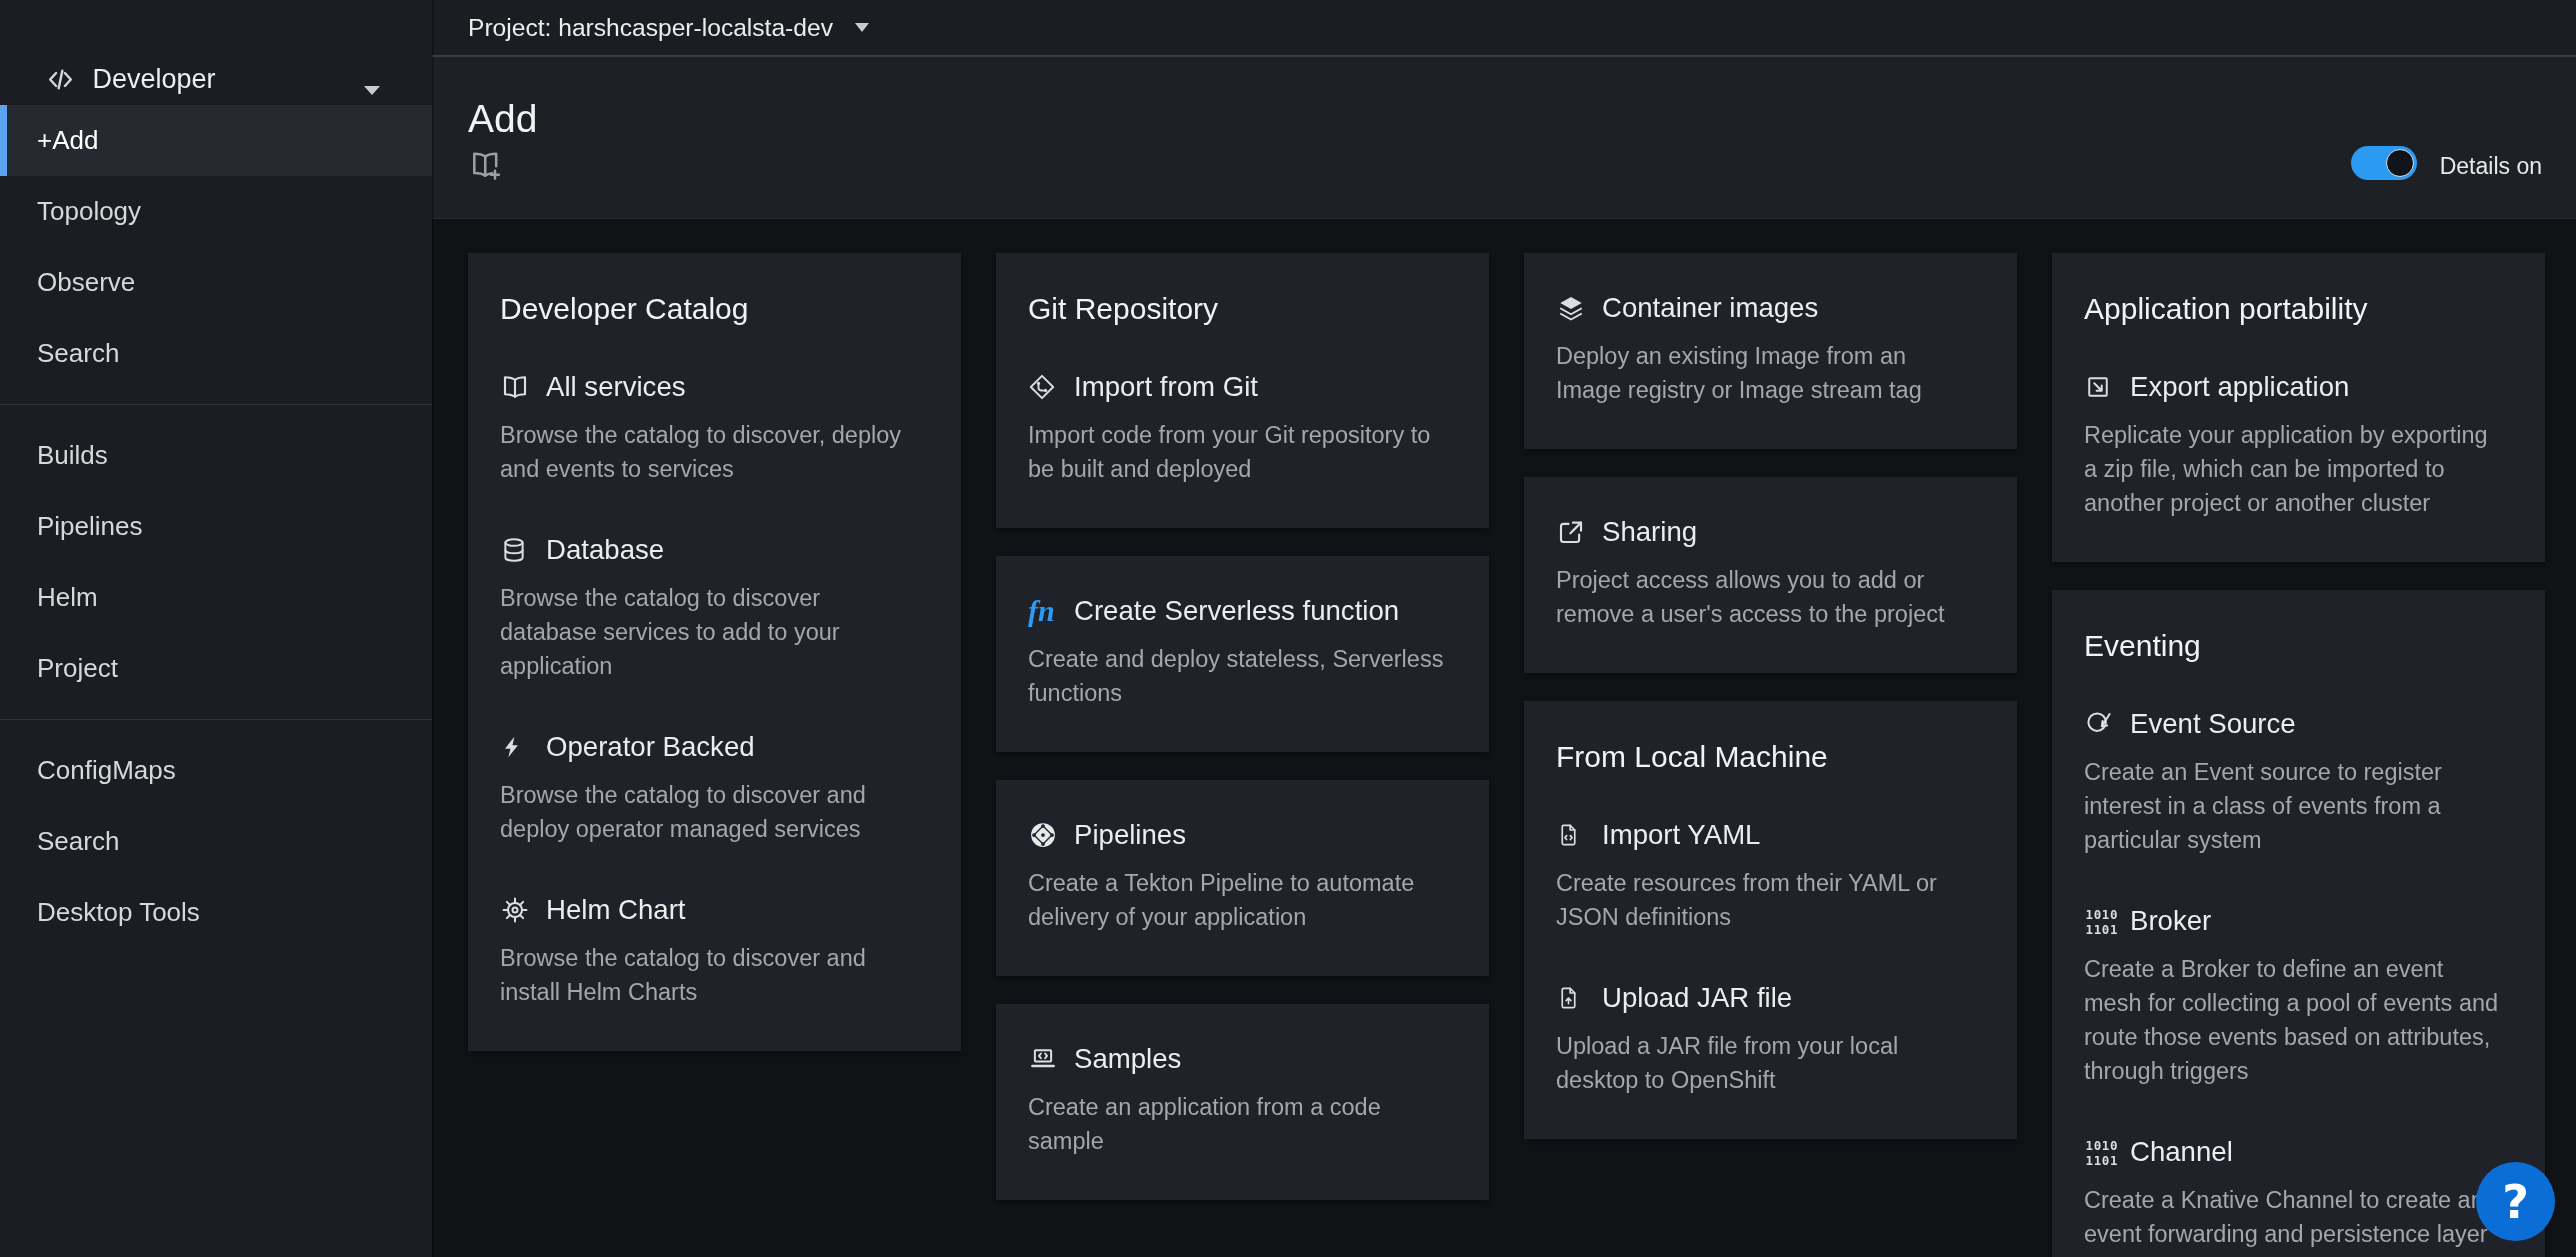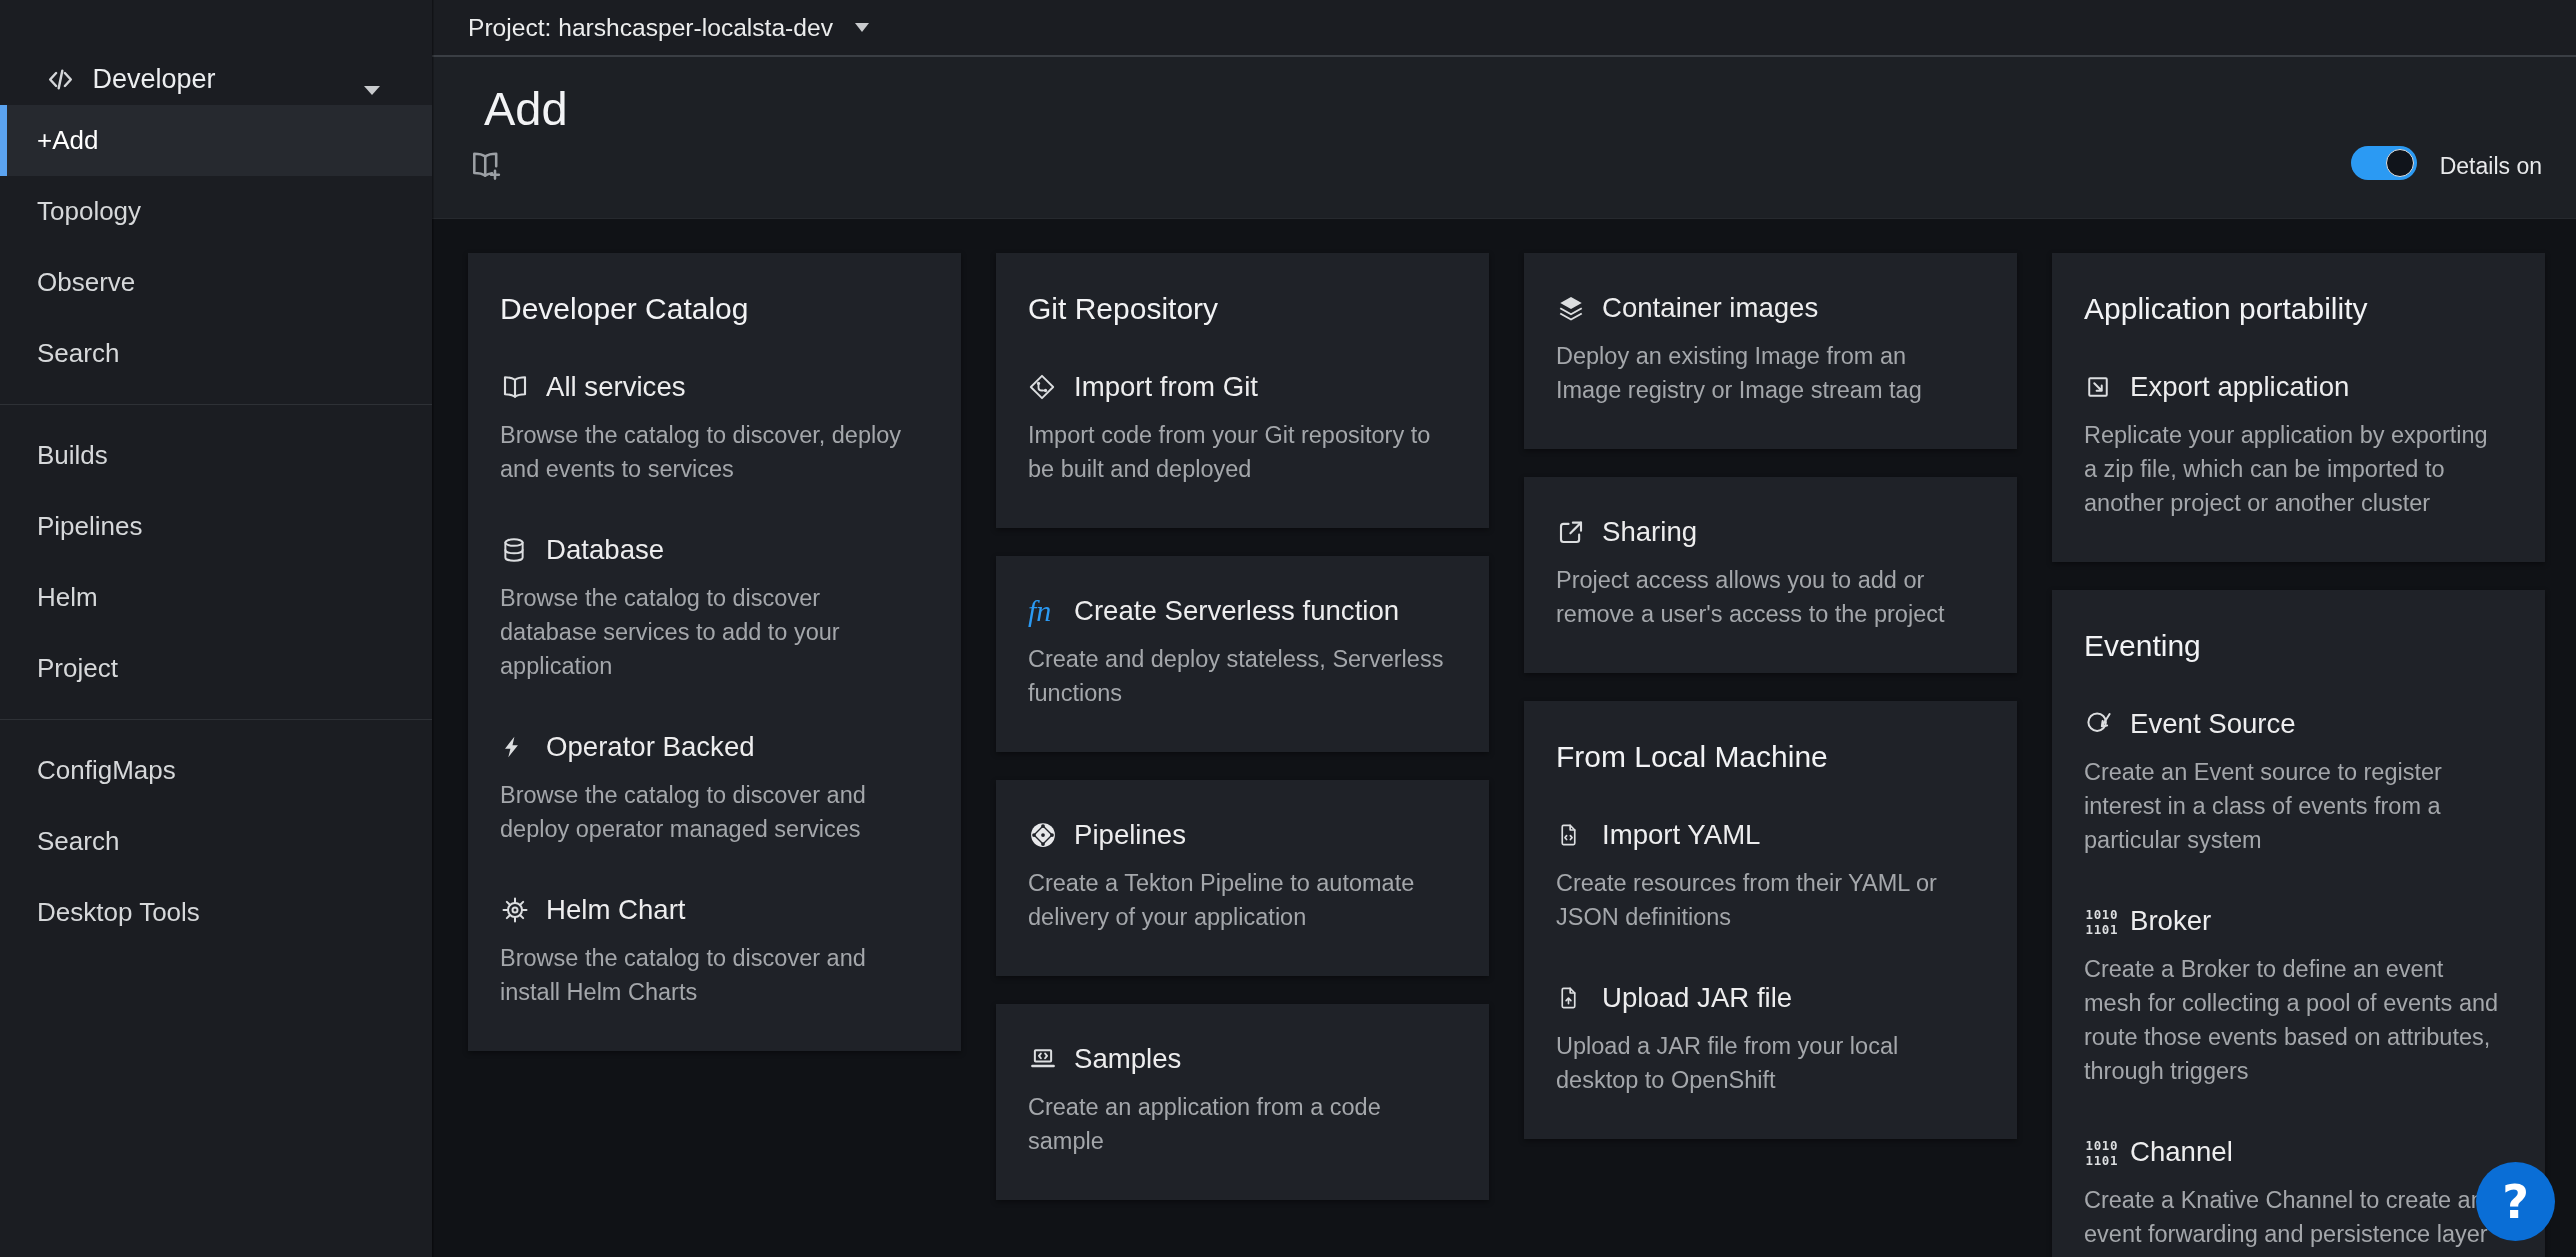--- a/index.html
+++ b/index.html
@@ -32,38 +32,38 @@
   .nav{list-style:none;margin:0;padding:10.4px 0 0 0}
   .nav-item{height:71px;display:flex;align-items:center;padding-left:37px;font-size:26px;color:var(--nav-text);cursor:pointer}
   .nav-item.active{background:var(--active-item-bg);border-left:7.5px solid var(--nav-active-border);padding-left:30px;color:#ffffff}
   .nav-divider{height:0.7px;background:var(--divider);margin:15px 0}
 
   
   .main{flex:1;display:flex;flex-direction:column;height:100%;position:relative}
   .projectbar{height:57px;background:var(--panel-bg);border-bottom:2.2px solid var(--projectbar-border);display:flex;align-items:center;padding-left:36px;color:#eceded;font-size:24.6px}
   .projectbar .caret{margin-left:22.4px;border-left-width:7.5px;border-right-width:7.5px;border-top-width:9px}
   .pagehead{height:162px;background:var(--header-band-bg);position:relative;padding:0 42px 0 36px;border-bottom:0.7px solid #26292e}
-  .pagehead h1{margin:16px;padding-top:8px;font-size:47px;font-weight:400;color:var(--text-primary)}
+  .pagehead h1{margin:0;padding-top:40px;font-size:39px;font-weight:400;color:var(--text-primary)}
   .quickstarts{position:absolute;left:36px;top:91px;color:#9ca0a5;cursor:pointer}
   .details-toggle{position:absolute;right:39px;top:89px;display:flex;align-items:flex-end}
   .switch{width:66px;height:34px;border-radius:17px;background:var(--accent);position:relative;cursor:pointer}
   .switch .knob{position:absolute;top:3px;right:3.7px;width:28px;height:28px;border-radius:50%;background:#10141b;border:1.5px solid #dfe1e3}
   .details-toggle .tlabel{margin-left:22.4px;font-size:23px;color:#e8e9eb}
 
   .content{flex:1;padding:34px 36px;display:flex;gap:35px;overflow:hidden}
   .col{width:493px;min-width:493px;display:flex;flex-direction:column}
   .card{background:var(--card-bg);box-shadow:0 2.2px 5.2px rgba(0,0,0,.4);padding:39px 42px 42px 32px;margin-bottom:28px;cursor:default}
   .card h2{margin:0 0 45px 0;font-size:30px;font-weight:500;color:var(--text-primary)}
   .item{margin-bottom:48px;cursor:pointer}
   .item:last-child{margin-bottom:0}
   .item-title{display:flex;align-items:center;color:#ededee}
   .item-title .icn{width:34px;display:flex;justify-content:flex-start;color:var(--icon-color);flex:none}
   .item-title .tt{font-size:27.6px;font-weight:500;margin-left:12px}
   .item p{margin:15px 0 0 0;font-size:23.5px;line-height:34px;color:var(--text-secondary);font-weight:400}
-  .fn{font-family:"Liberation Serif", serif;font-style:italic;font-weight:400;font-size:30px;color:var(--accent);line-height:1}
+  .fn{font-family:"Liberation Serif", serif;font-style:italic;font-weight:700;font-size:30px;color:var(--accent);line-height:1}
 
   .help-btn{position:absolute;left:2476px;top:1162px;width:79px;height:79px;border-radius:50%;background:var(--help-bg);color:#ffffff;display:flex;align-items:center;justify-content:center;font-size:46px;font-weight:700;z-index:5;cursor:pointer;font-family:"DejaVu Sans", sans-serif}
 
   svg{display:block}
 </style>
 </head>
 <body>
 
 <div class="app">
 

